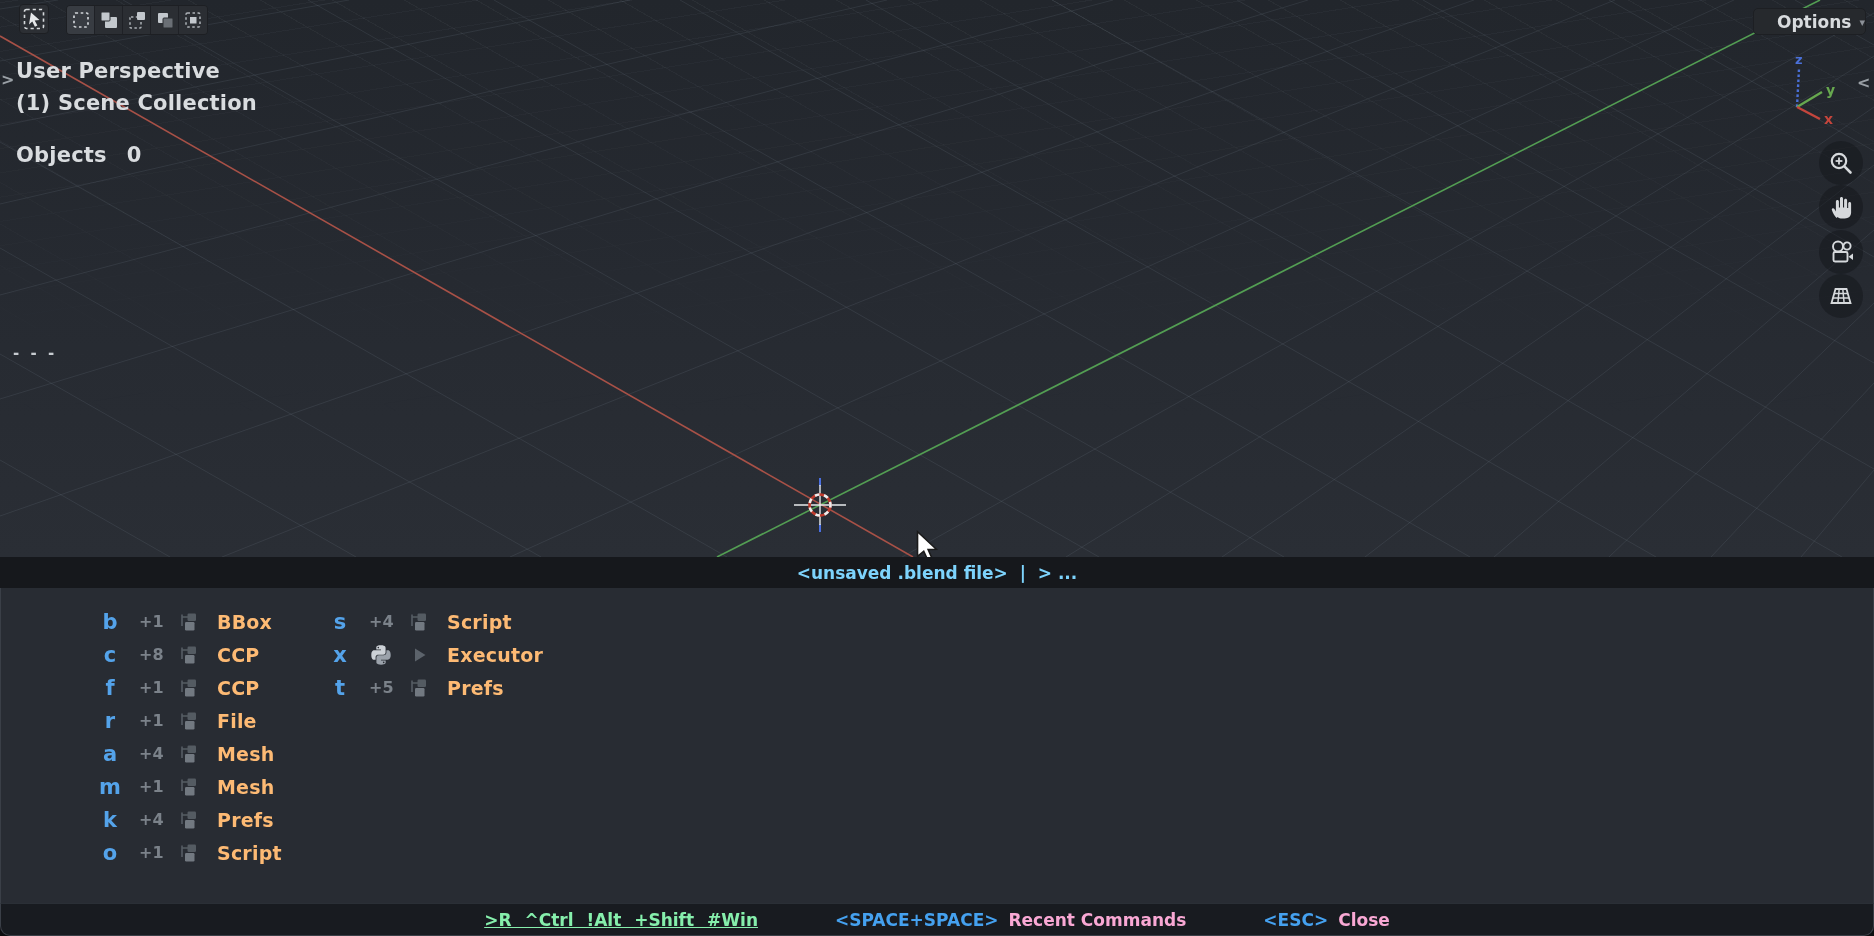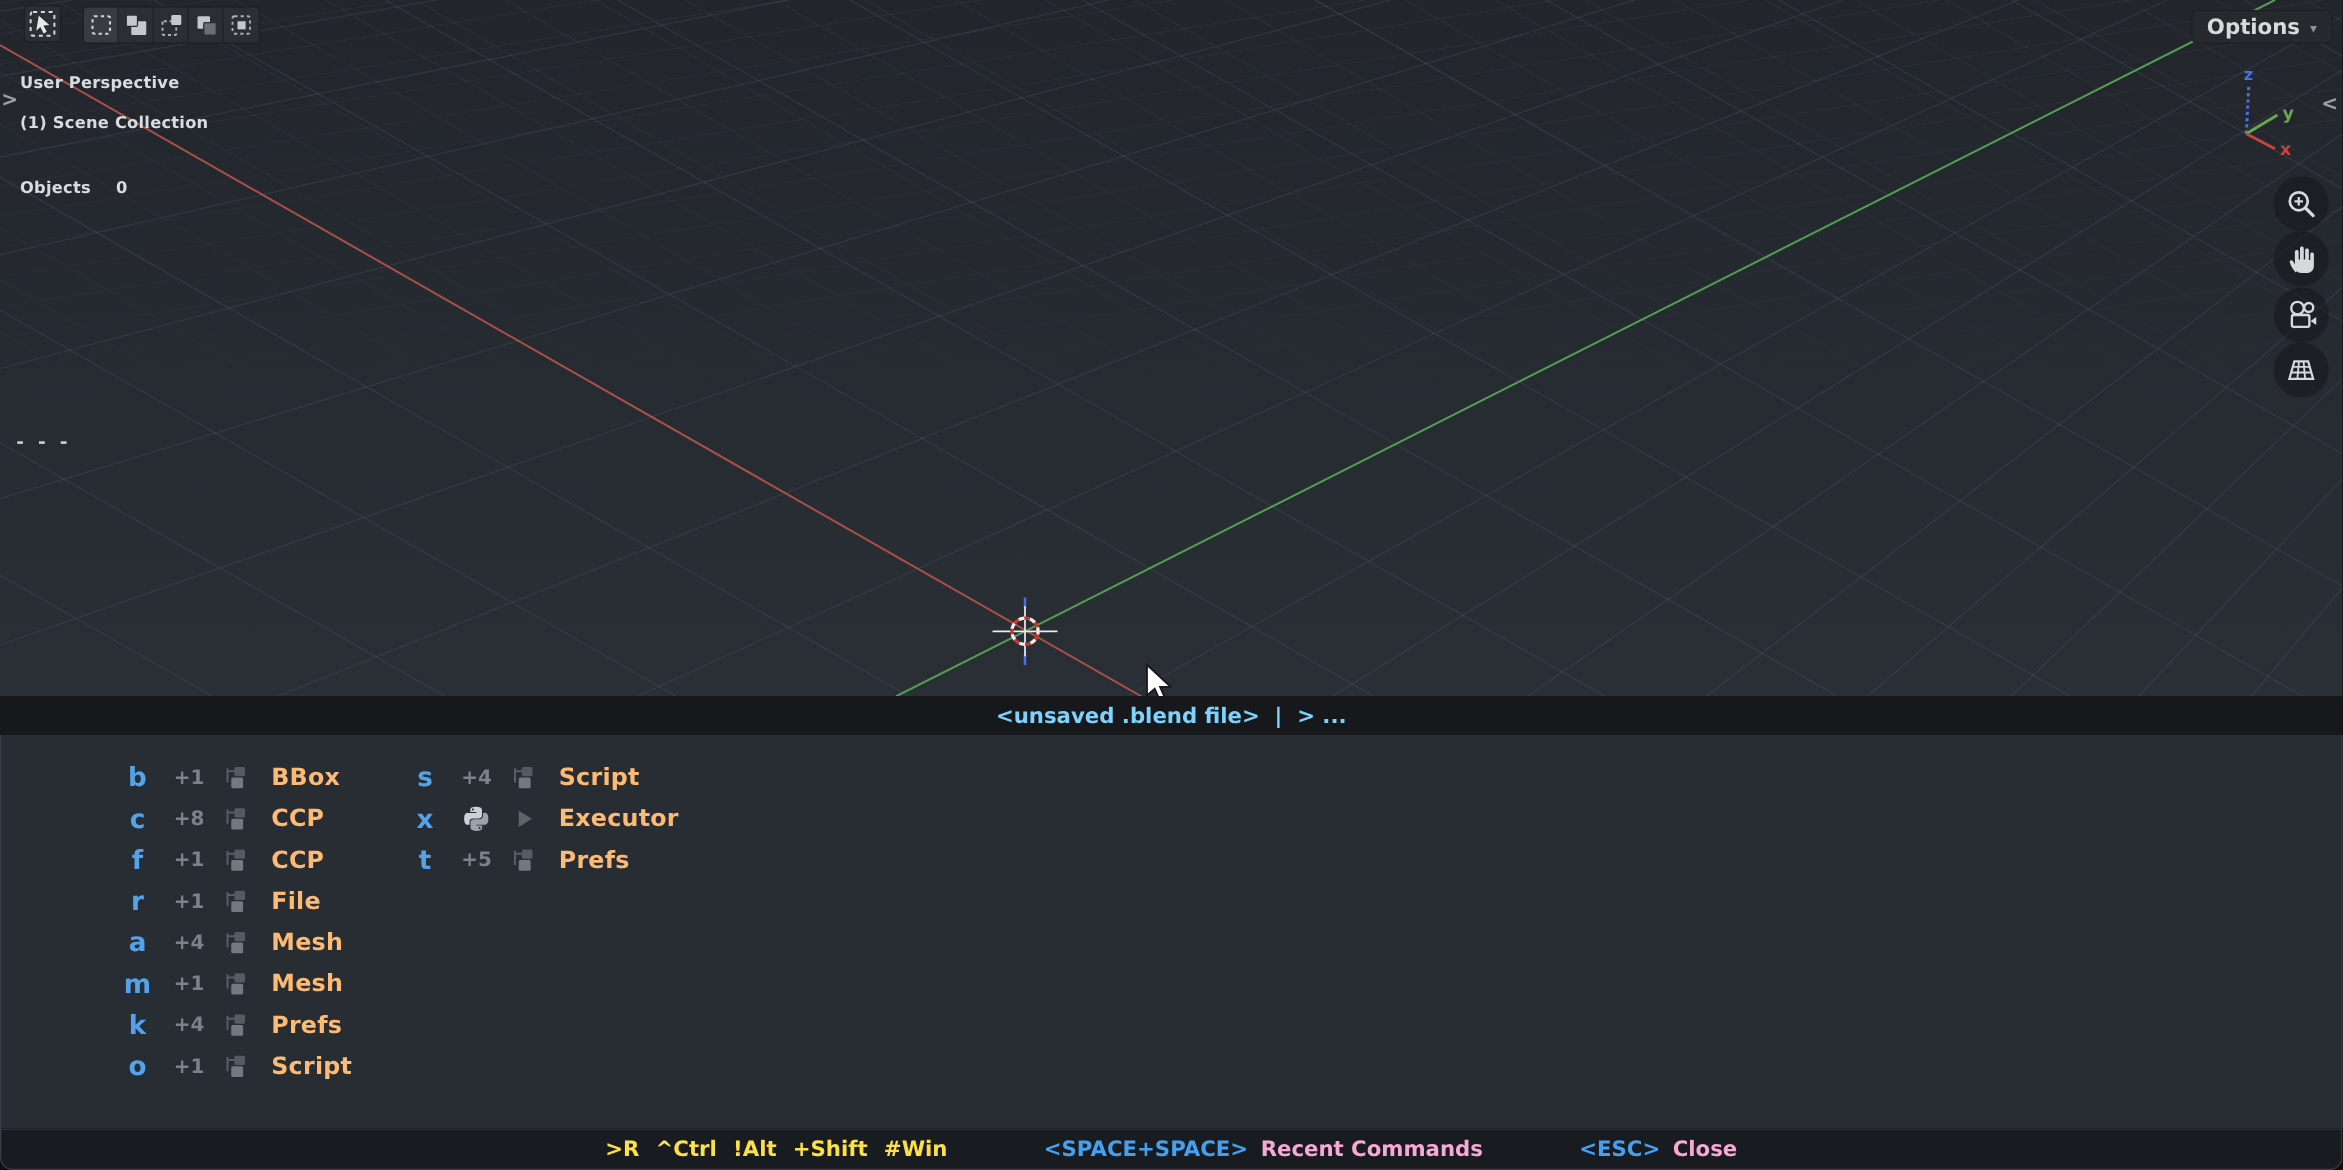--- a/index.html
+++ b/index.html
@@ -13,21 +13,21 @@
               overflow:hidden; }
   .fine-grid { position:absolute; inset:0;
     background-image:
       repeating-linear-gradient(30deg, rgba(190,200,215,0.055) 0 1px, transparent 1px 36px),
       repeating-linear-gradient(-9deg, rgba(190,200,215,0.045) 0 1px, transparent 1px 24px);
     -webkit-mask-image:linear-gradient(to bottom, rgba(0,0,0,.95) 0%, rgba(0,0,0,.45) 35%, rgba(0,0,0,.12) 60%, transparent 80%);
     mask-image:linear-gradient(to bottom, rgba(0,0,0,.95) 0%, rgba(0,0,0,.45) 35%, rgba(0,0,0,.12) 60%, transparent 80%);
   }
   .grid-svg { position:absolute; inset:0; }
 
-  .vp-text { position:absolute; color:#d9dcdf; font-size:13px; font-weight:600; letter-spacing:.2px; }
+  .vp-text { position:absolute; color:#d9dcdf; font-size:21px; font-weight:600; letter-spacing:.2px; }
   #view-label   { top:59px;  left:16px; }
   #coll-label   { top:91px;  left:16px; }
   .objects-row  { top:143px; left:16px; display:flex; gap:27px; }
   #stats-dashes { top:344px; left:13px; font-size:15px; color:#c7cbd0; letter-spacing:3px; }
 
   .edge-chevron { position:absolute; color:#9aa0a6; font-size:16px; font-weight:700; cursor:pointer; line-height:1; }
   #chev-left  { top:72px; left:1px; }
   #chev-right { top:75px; left:1857px; }
 
   
@@ -37,21 +37,21 @@
   .mode-group { position:absolute; top:5px; left:66px; display:flex; background:#26292e;
                 border:1px solid #1d1f23; border-radius:4px; overflow:hidden; }
   .mode-btn { width:28px; height:28px; display:flex; align-items:center; justify-content:center;
               border-right:1px solid #1f2126; background:#2b2e33; }
   .mode-btn:last-child { border-right:none; }
   .mode-btn.active { background:#383c42; }
 
   
   .options-btn { position:absolute; top:8px; left:1753px; width:113px; height:27px;
                  background:#26292d; border:1px solid #1d1f23; border-radius:5px;
-                 display:flex; align-items:center; justify-content:center; gap:8px;
+                 display:flex; align-items:center; justify-content:flex-end; gap:8px;
                  color:#d8dbde; font-size:17px; font-weight:600; cursor:pointer; }
   .options-btn .chev { color:#8d9299; font-size:11px; transform:translateY(1px); }
 
   
   .circ-btn { position:absolute; left:1819px; width:44px; height:44px; border-radius:50%;
               background:rgba(18,20,24,.45); display:flex; align-items:center; justify-content:center;
               cursor:pointer; }
 
   
   .gizmo { position:absolute; top:52px; left:1772px; }
@@ -71,21 +71,21 @@
   .cmd-key   { width:42px; text-align:center; color:#54a3ea; font-size:21px; font-weight:700; }
   .cmd-count { width:40px; margin-left:8px; color:#7b828a; font-size:16px; font-weight:600; }
   .cmd-icon  { width:24px; display:flex; align-items:center; }
   .cmd-label { margin-left:14px; color:#fdba74; font-size:19px; font-weight:700; letter-spacing:.2px; }
 
   
   .hintsbar { position:absolute; top:903px; left:0; width:1874px; height:33px; background:#181b20;
               border:1px solid #3a3f47; border-top-color:#2a2f36; border-radius:0 0 10px 10px;
               display:flex; align-items:center; justify-content:center; gap:77px;
               font-size:17px; font-weight:700; }
-  .hint-mods  { color:#fde047; word-spacing:7px; white-space:pre; }
+  .hint-mods  { color:#86efac; word-spacing:7px; white-space:pre;text-decoration:underline; }
   .hint-group { display:flex; gap:10px;justify-content:center; }
   .hint-key   { color:#45a1ef; }
   .hint-label { color:#f9a8d4; }
 
   svg { display:block; }
 </style>
 </head>
 <body>
 
 <div class="stage">

